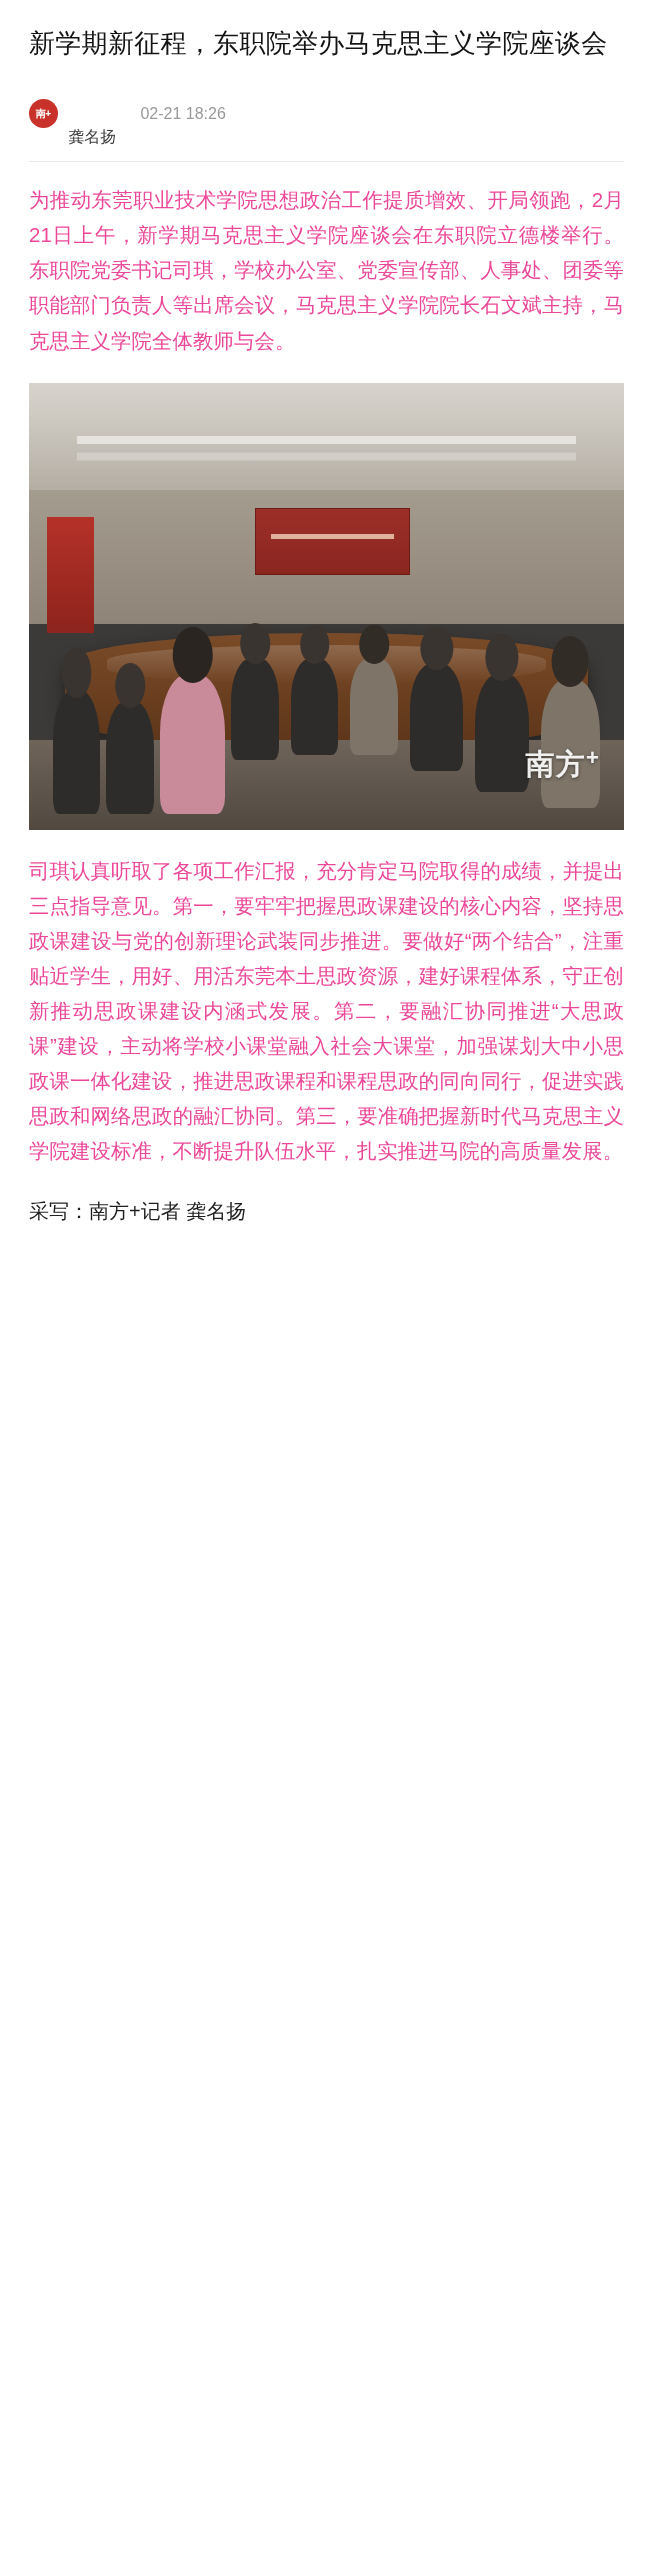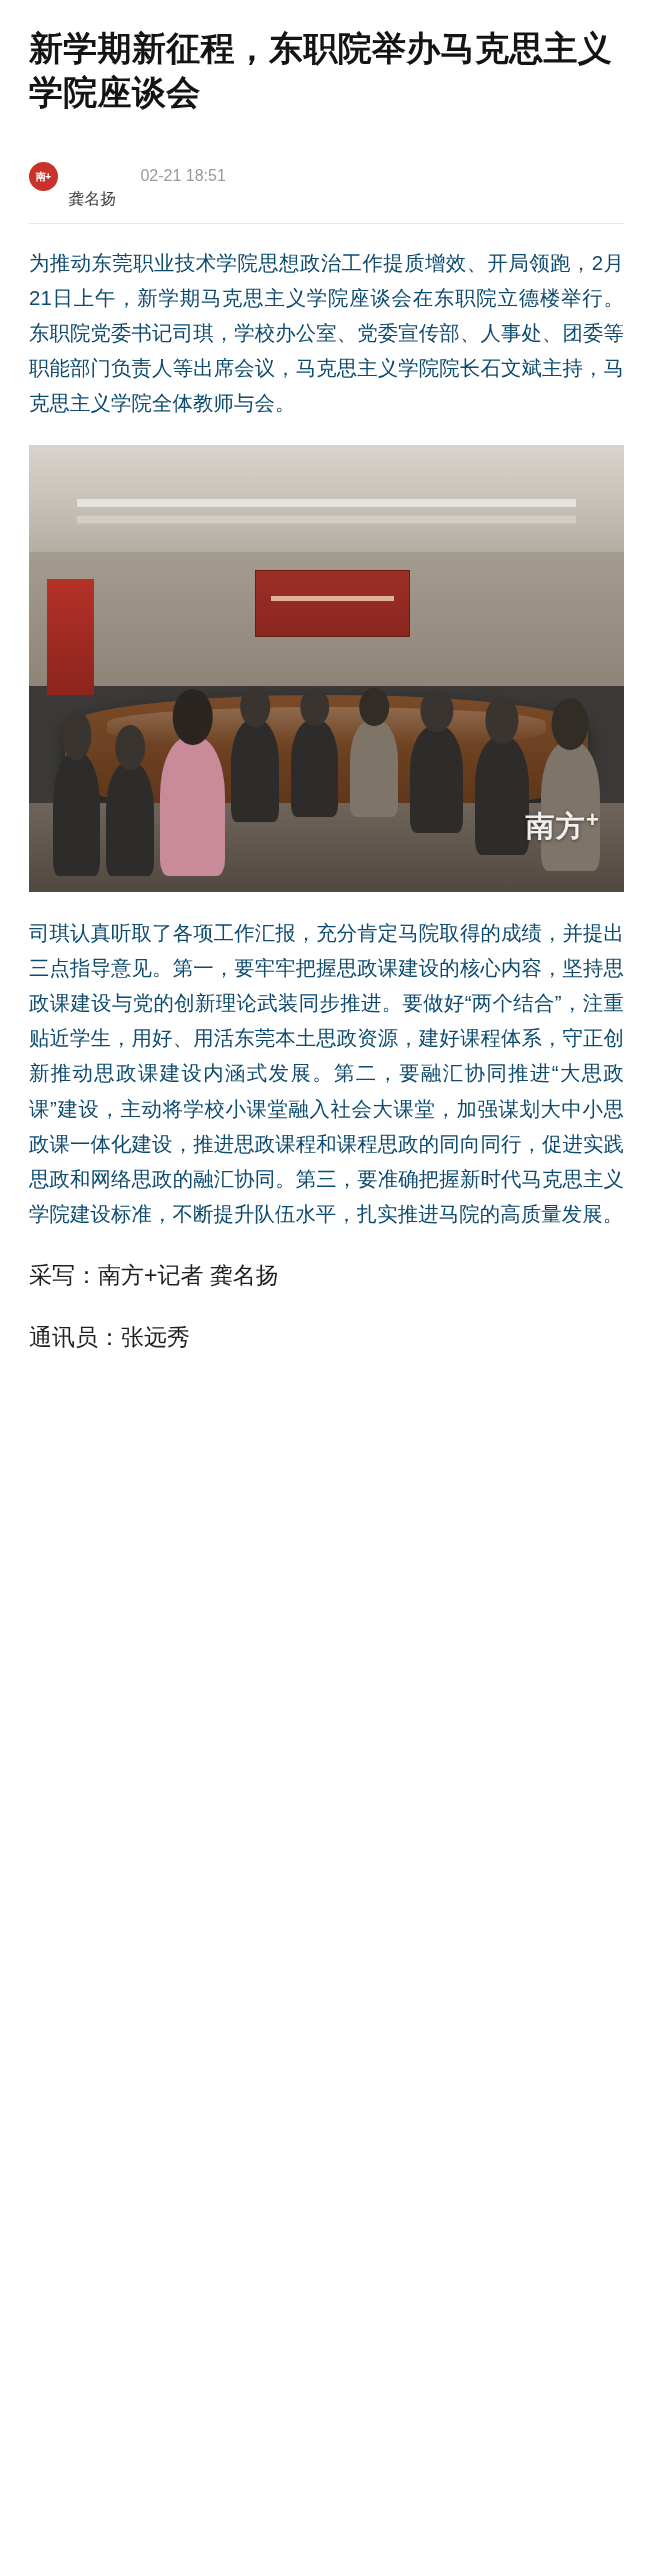--- a/index.html
+++ b/index.html
@@ -15,26 +15,26 @@
     color: #1a1a1a;
     -webkit-font-smoothing: antialiased;
   }
   .page {
     width: 653px;
     min-height: 2576px;
     padding: 25.5px 29px 38px 29px;
     background: #ffffff;
   }
   .article-title {
-    font-size: 34px;
+    font-size: 26px;
     line-height: 1.32;
-    font-weight: bold;
+    font-weight: normal;
     color: #141414;
     letter-spacing: 0.3px;
-    margin: 0 0 27px 0;
+    margin: 0 0 20px 0;
     font-family: "Liberation Sans", sans-serif;
   }
   .byline {
     display: flex;
     align-items: center;
     gap: 10.2px;
     margin-bottom: 12.8px;
   }
   .avatar {
     width: 29px;
@@ -67,21 +67,21 @@
   }
   .divider {
     height: 0.6px;
     background: #e6e6e6;
     margin: 9px 0 22px 0;
     width: 100%;
   }
   p.body-text {
     font-size: 20.4px;
     line-height: 1.72;
-    color: #0c4a6e;
+    color: #ec4899;
     margin: 0 0 24px 0;
     text-align: justify;
     letter-spacing: 0.1px;
   }
   .figure {
     margin: 3px 0 24px 0;
     width: 100%;
   }
   .photo {
     position: relative;
@@ -164,39 +164,39 @@
     font-size: 29px;
     font-weight: bold;
     letter-spacing: 1.3px;
     text-shadow: 0 1.3px 3.8px rgba(0,0,0,0.5);
   }
   .photo .watermark .plus {
     font-size: 22px;
     vertical-align: top;
   }
   .credit-line {
-    font-size: 23px;
+    font-size: 20px;
     line-height: 1.72;
     color: #1f1f1f;
     margin: 0 0 22px 0;
   }
 </style>
 </head>
 <body>
 
 <div class="page">
 
   <h1 class="article-title">新学期新征程，东职院举办马克思主义学院座谈会</h1>
 
   <div class="byline">
     <div class="avatar">
       <span class="av-inner">南+</span>
     </div>
     <span class="author-name">龚名扬</span>
-    <span class="byline-date">02-21 18:51</span>
+    <span class="byline-date">02-21 18:26</span>
   </div>
 
   <div class="divider"></div>
 
   <p class="body-text">为推动东莞职业技术学院思想政治工作提质增效、开局领跑，2月21日上午，新学期马克思主义学院座谈会在东职院立德楼举行。东职院党委书记司琪，学校办公室、党委宣传部、人事处、团委等职能部门负责人等出席会议，马克思主义学院院长石文斌主持，马克思主义学院全体教师与会。</p>
 
   <div class="figure">
     <div class="photo">
       <div class="ceiling"></div>
       <div class="backwall"></div>
@@ -220,16 +220,15 @@
       </div>
     </div>
   </div>
 
 
   <p class="body-text">司琪认真听取了各项工作汇报，充分肯定马院取得的成绩，并提出三点指导意见。第一，要牢牢把握思政课建设的核心内容，坚持思政课建设与党的创新理论武装同步推进。要做好“两个结合”，注重贴近学生，用好、用活东莞本土思政资源，建好课程体系，守正创新推动思政课建设内涵式发展。第二，要融汇协同推进“大思政课”建设，主动将学校小课堂融入社会大课堂，加强谋划大中小思政课一体化建设，推进思政课程和课程思政的同向同行，促进实践思政和网络思政的融汇协同。第三，要准确把握新时代马克思主义学院建设标准，不断提升队伍水平，扎实推进马院的高质量发展。</p>
 
 
   <div class="credit-line">采写：南方+记者 龚名扬</div>
 
-  <div class="credit-line">通讯员：张远秀</div>
 
 </div>
 
 
 </body></html>

